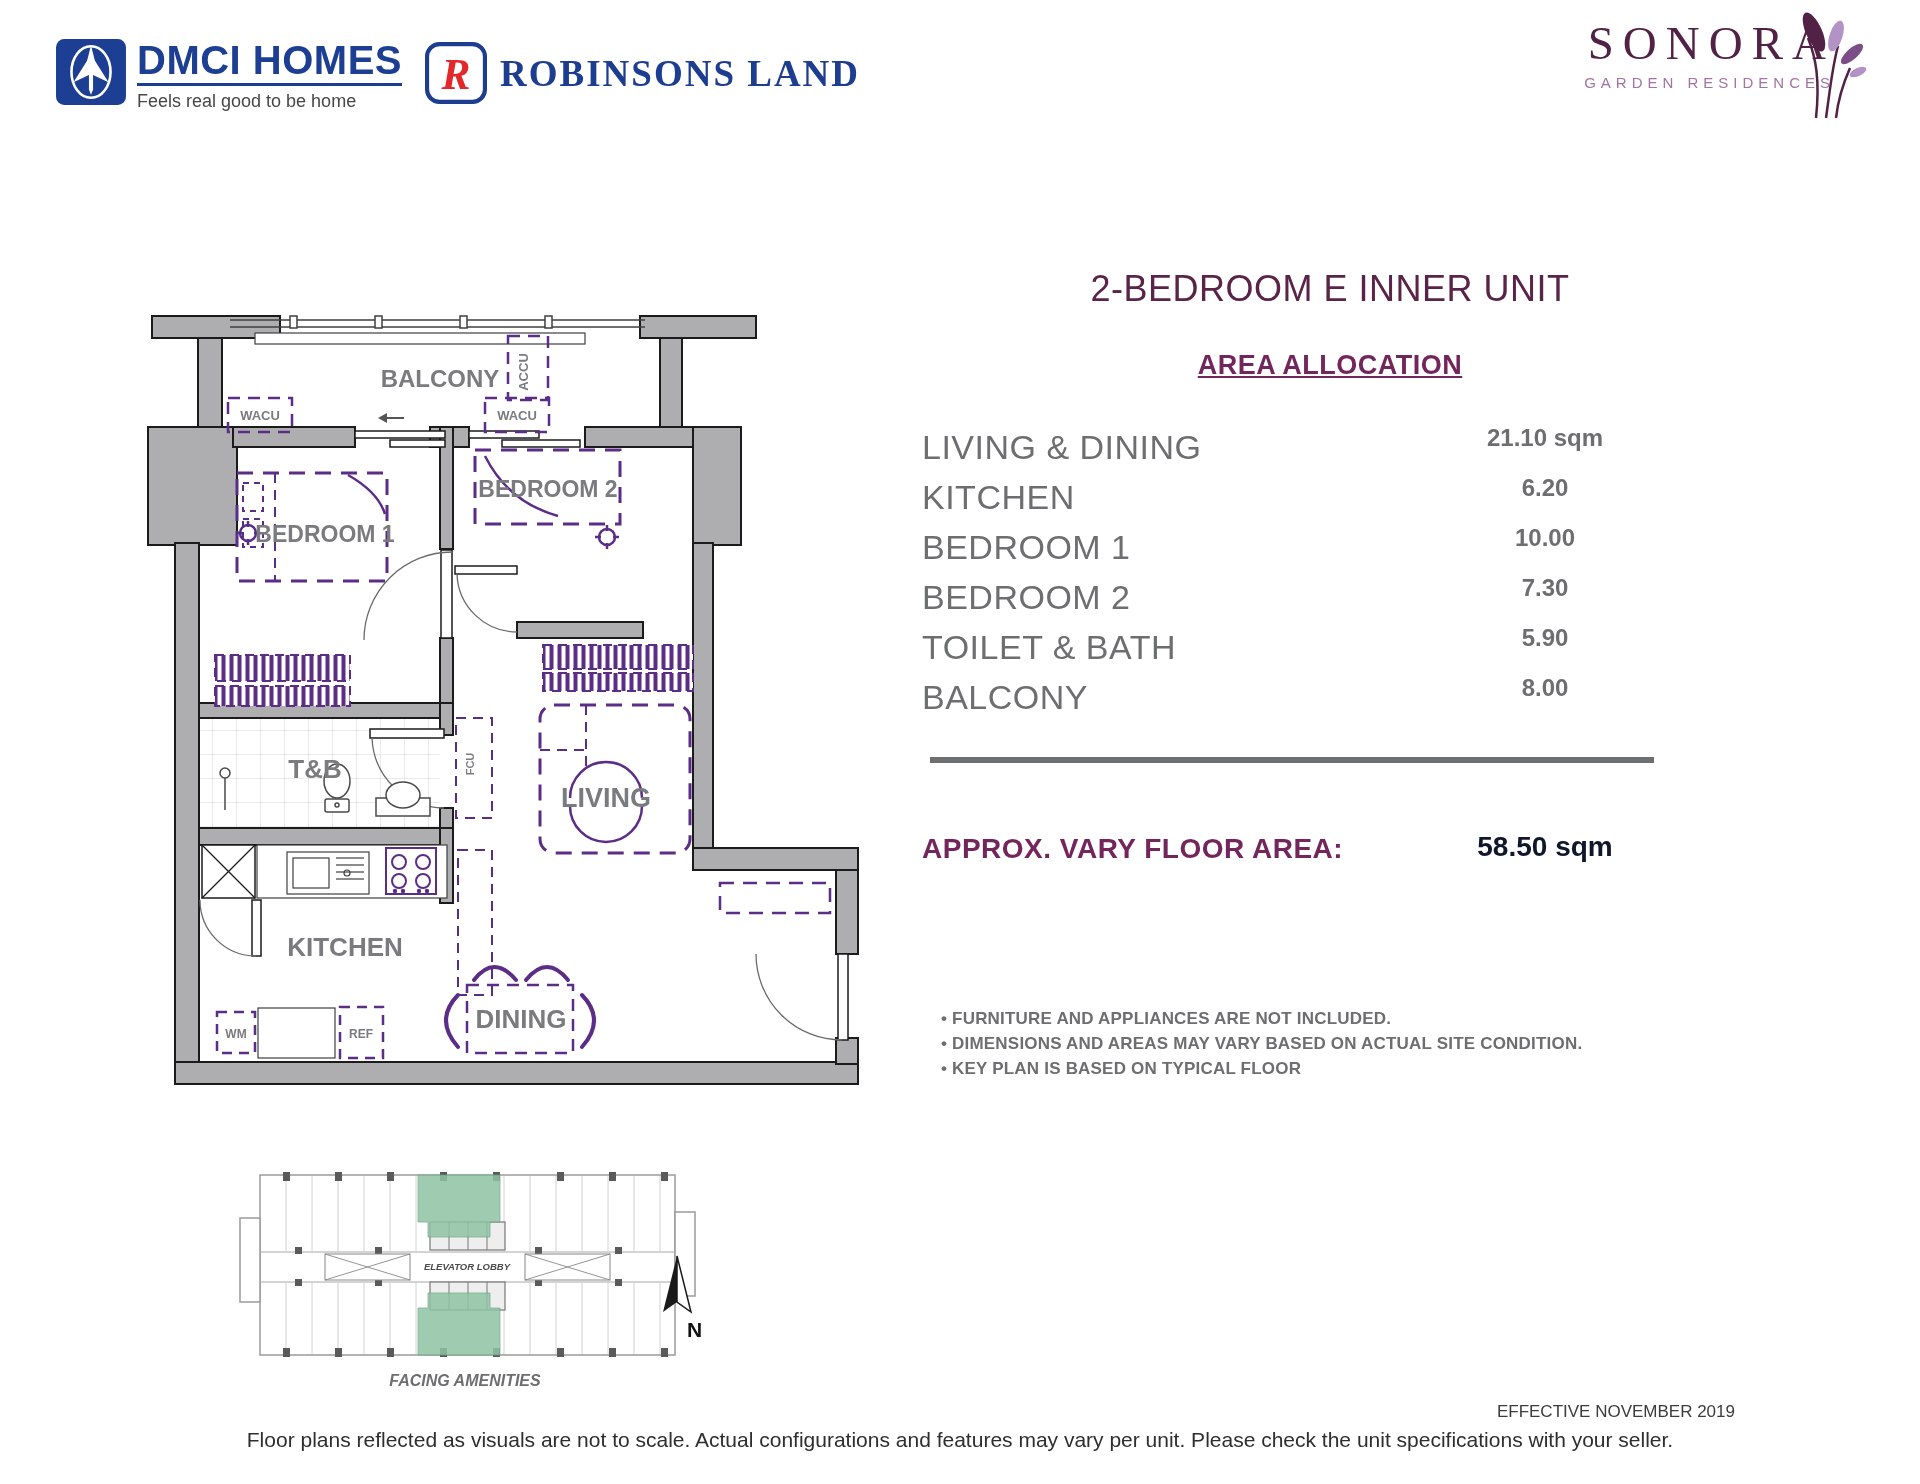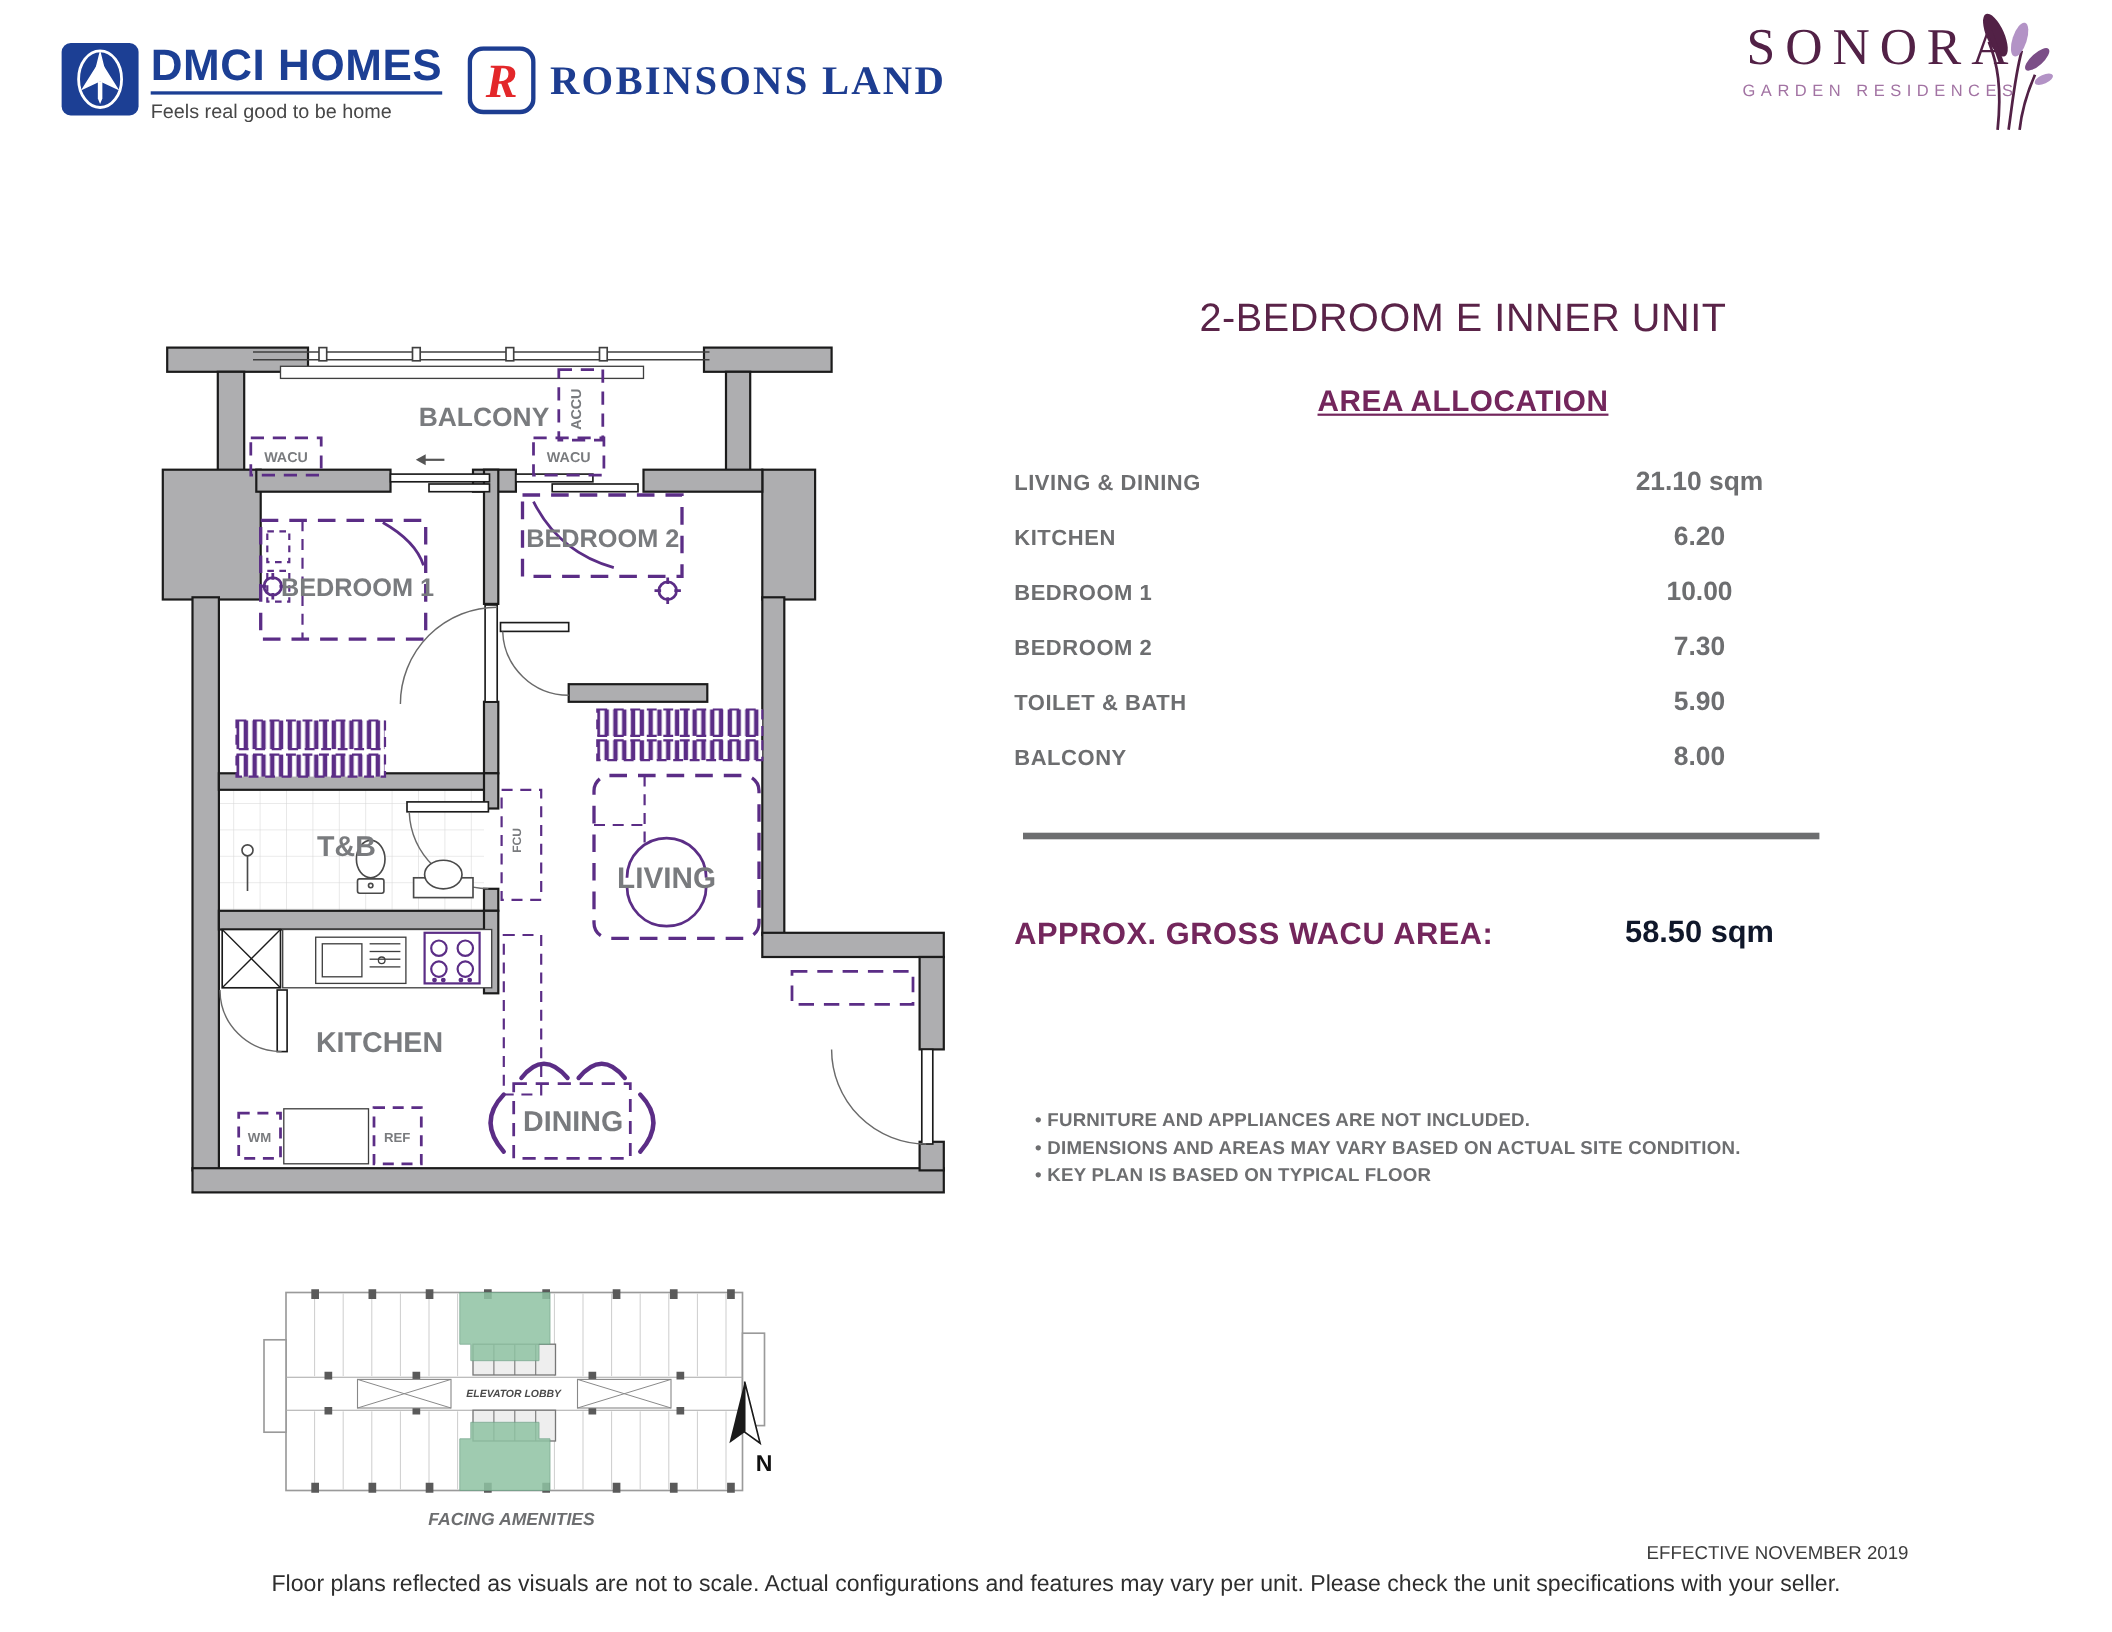--- a/index.html
+++ b/index.html
@@ -20,21 +20,21 @@
   .sonora-sub{font-family:"Liberation Sans",sans-serif;font-size:15px;color:#A273A3;
               letter-spacing:5px;margin-top:7px;font-weight:500;}
   .sonora-leaf{position:absolute;right:48px;top:8px;z-index:1;}
   
   .unit-title{position:absolute;left:950px;top:268px;width:760px;text-align:center;
               font-size:36px;font-weight:400;color:#5A2348;letter-spacing:.5px;}
   .section-title{position:absolute;left:950px;top:350px;width:760px;text-align:center;
                  font-size:27px;font-weight:800;color:#73265C;letter-spacing:.5px;text-decoration:underline;}
   .area-table{position:absolute;left:922px;top:428px;width:754px;height:310px;}
   .area-row{position:absolute;left:0;width:754px;height:50px;}
-  .area-label{position:absolute;left:0;top:0;font-size:20px;font-weight:700;color:#6D6E70;letter-spacing:.5px;}
+  .area-label{position:absolute;left:0;top:0;font-size:34px;font-weight:400;color:#6D6E70;letter-spacing:.5px;}
   .area-value{position:absolute;left:533px;top:-4px;width:180px;text-align:center;
               font-size:24px;font-weight:700;color:#6D6E70;}
   .divider{position:absolute;left:930px;top:757px;width:724px;height:6px;background:#6D6E70;}
   .gross-label{position:absolute;left:922px;top:833px;font-size:28px;font-weight:800;color:#73265C;letter-spacing:.5px;}
   .gross-value{position:absolute;left:1455px;top:831px;width:180px;text-align:center;
                font-size:28px;font-weight:700;color:#0f172a;}
   .notes{position:absolute;left:941px;top:1006px;font-size:17px;font-weight:700;color:#6D6E70;line-height:25px;letter-spacing:.2px;}
   
   .floorplan{position:absolute;left:140px;top:250px;}
   .keyplan{position:absolute;left:225px;top:1160px;}
@@ -112,21 +112,21 @@
       <span class="area-label">TOILET &amp; BATH</span>
       <span class="area-value">5.90</span>
     </div>
     <div class="area-row" style="top:250px">
       <span class="area-label">BALCONY</span>
       <span class="area-value">8.00</span>
     </div>
   </div>
 
   <div class="divider"></div>
-  <div class="gross-label">APPROX. GROSS WACU AREA:</div>
+  <div class="gross-label">APPROX. VARY FLOOR AREA:</div>
   <div class="gross-value">58.50 sqm</div>
 
   <div class="notes">
     <div>• FURNITURE AND APPLIANCES ARE NOT INCLUDED.</div>
     <div>• DIMENSIONS AND AREAS MAY VARY BASED ON ACTUAL SITE CONDITION.</div>
     <div>• KEY PLAN IS BASED ON TYPICAL FLOOR</div>
   </div>
 
   <div class="floorplan">
   <svg width="720" height="840" viewBox="0 0 720 840">

